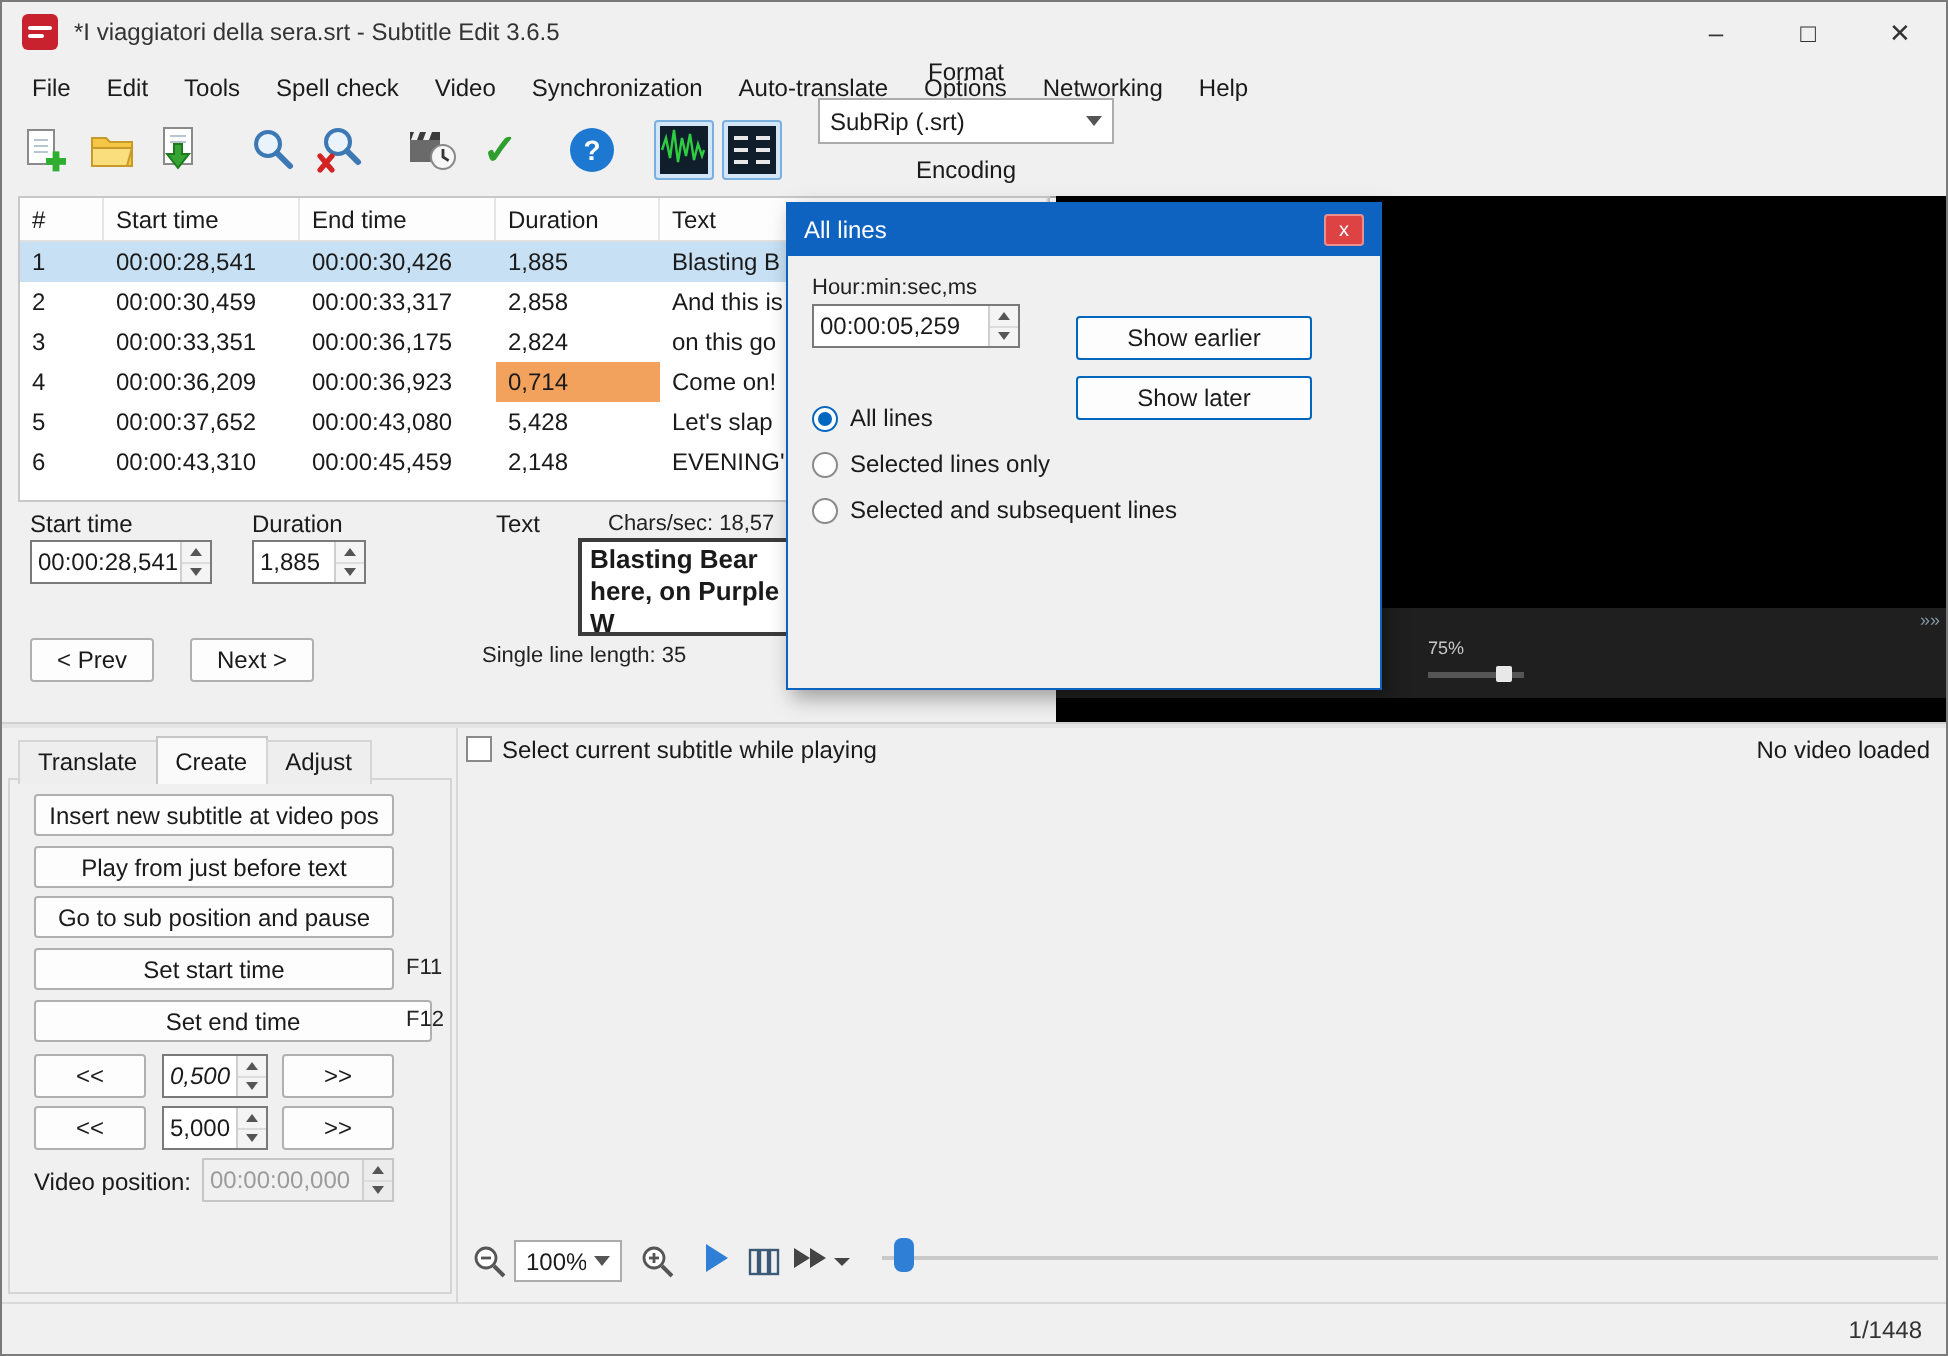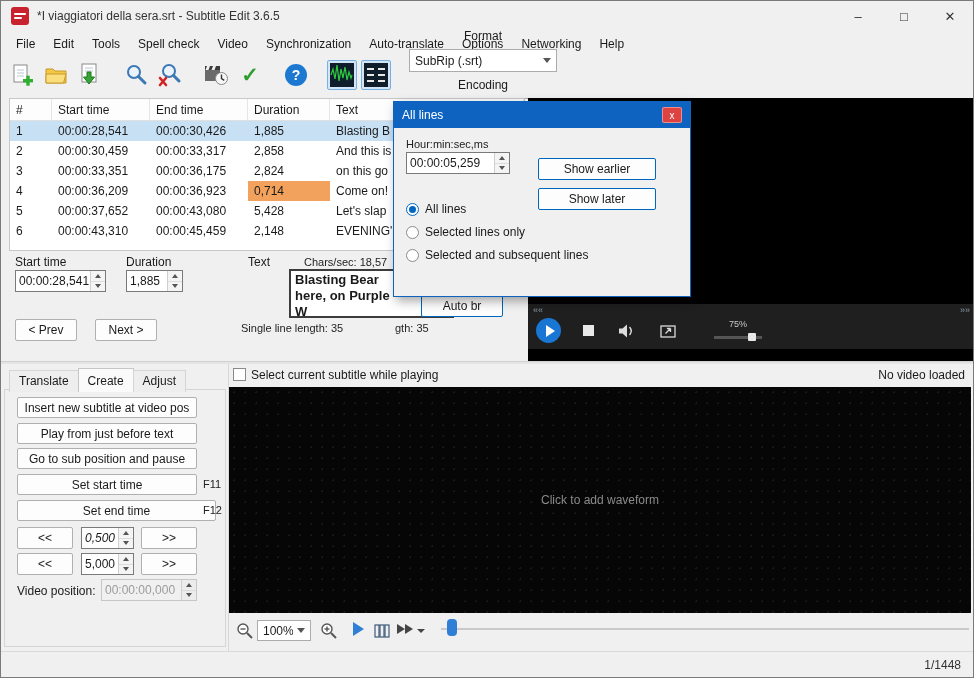--- a/index.html
+++ b/index.html
@@ -60,21 +60,21 @@
              font-weight:bold; font-size:13px; line-height:16px; padding:1px 4px; overflow:hidden;margin-left:48px; }
   .btn { position:absolute; display:flex; align-items:center; justify-content:center; background:#fdfdfd;
          border:1px solid #b0b0b0; border-radius:2px; white-space:nowrap; }
   .btn.default { border-color:#0067c0; }
 
   
   .player { position:absolute; left:527px; top:97px; width:447px; height:263px; background:#000; }
   .player-bar { position:absolute; left:0; right:0; bottom:12px; height:45px; background:#1f1f1f; }
   .seek-row { height:12px; display:flex; align-items:center; justify-content:space-between; padding:0 5px;
               color:#8a9aa8; font-size:9px; }
-  .ctrl-row { display:flex; align-items:center; gap:22px; padding:2px 8px 0;text-align:center; }
+  .ctrl-row { display:flex; align-items:center; gap:22px; padding:2px 8px 0; }
   .play-circle { width:25px; height:25px; border-radius:50%; background:#1976d2; display:flex; align-items:center; justify-content:center; }
   .play-circle .tri { width:0; height:0; border-top:6px solid transparent; border-bottom:6px solid transparent; border-left:9px solid #fff; margin-left:3px; }
   .stop-sq { width:11px; height:11px; background:#e8e8e8; }
   .vol-group { display:flex; flex-direction:column; margin-left:14px; width:48px; }
   .vol-label { color:#c8c8c8; font-size:9px; margin-bottom:3px; }
   .vol-slider { position:relative; height:10px; }
   .vol-track { position:absolute; left:0; right:0; top:4px; height:3px; background:#555; }
   .vol-thumb { position:absolute; left:70%; top:1px; width:8px; height:8px; background:#e8e8e8; border-radius:1px; }
 
   
@@ -100,21 +100,21 @@
   .ffwd { position:absolute; left:396px; top:623px; display:flex; }
   .ffwd i { width:0; height:0; border-top:5px solid transparent; border-bottom:5px solid transparent; border-left:8px solid #444; }
   .ffwd-caret { position:absolute; left:416px; top:628px; width:0; height:0;
                 border-left:4px solid transparent; border-right:4px solid transparent; border-top:4px solid #444; }
 
   
   .statusbar { position:absolute; left:0; right:0; bottom:0; height:26px; background:#f0f0f0; border-top:1px solid #d9d9d9;
                display:flex; align-items:center; justify-content:flex-end; padding-right:12px; color:#333; }
 
   
-  .dialog { position:absolute; left:392px; top:100px; width:298px; height:196px; background:#f0f0f0;
+  .dialog { position:absolute; left:392px; top:100px; width:298px; height:244px; background:#f0f0f0;
             border:1px solid #0e63c0; box-shadow:3px 4px 10px rgba(0,0,0,0.35); z-index:50; }
   .dialog-title { height:26px; background:#0e63c0; color:#fff; display:flex; align-items:center; padding:0 8px; }
   .dialog-close { margin-left:auto; width:20px; height:16px; background:#dd4343; color:#fff; display:flex;
                   align-items:center; justify-content:center; font-size:10px; border-radius:2px; border:1px solid rgba(255,255,255,0.4); }
   .radio { position:absolute; display:flex; align-items:center; gap:6px; }
   .radio .dot { width:13px; height:13px; border-radius:50%; border:1px solid #8a8a8a; background:#fff; position:relative; flex:0 0 auto; }
   .radio.checked .dot { border-color:#0067c0; }
   .radio.checked .dot::after { content:""; position:absolute; inset:2px; border-radius:50%; background:#0067c0; }
 </style>
 </head>
@@ -416,23 +416,20 @@
         <i class="sb">
           <i class="arr-dn"></i>
         </i>
       </span>
   </div>
 
   <div class="wf-checkbox"></div>
   <span class="lbl" style="left:250px; top:367px;">Select current subtitle while playing</span>
   <span class="lbl" style="right:8px; top:367px;">No video loaded</span>
 
-  <div class="wave-box">
-    <span class="wave-placeholder">Click to add waveform</span>
-  </div>
 
   <svg width="20" height="20" viewBox="0 0 20 20" style="position:absolute; left:234px; top:620px;">
     <circle cx="8" cy="8" r="5" fill="#fff" stroke="#555" stroke-width="1.4"></circle>
     <line x1="5.5" y1="8" x2="10.5" y2="8" stroke="#555" stroke-width="1.4"></line>
     <line x1="12" y1="12" x2="17" y2="17" stroke="#555" stroke-width="2"></line>
   </svg>
   <div class="combo" style="position:absolute; left:256px; top:619px; width:54px; height:21px;">
     <span class="cval">100%</span>
     <span class="carr"></span>
   </div>

